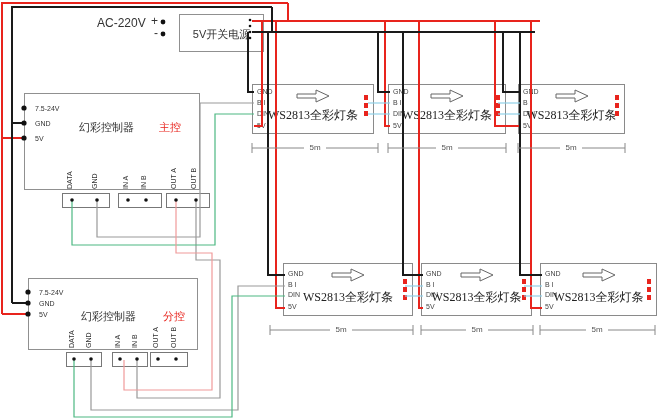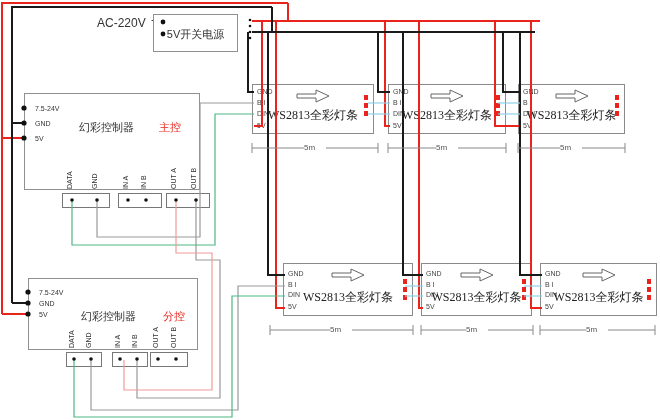--- a/index.html
+++ b/index.html
@@ -14,33 +14,33 @@
   .end-marks{position:absolute;right:5px;}
   .end-marks div{width:4px;height:5px;background:#e8241d;margin-bottom:3px;}
   .term-label{position:absolute;font-size:7px;line-height:8px;color:#333;white-space:nowrap;}
   .ctrl-title{position:absolute;font-size:11px;color:#333;white-space:nowrap;}
   .ctrl-tag{position:absolute;font-size:11px;color:#e8241d;white-space:nowrap;}
   .port-label{position:absolute;font-size:7px;line-height:8px;color:#333;white-space:nowrap;
               transform:rotate(-90deg);transform-origin:left bottom;}
   .conn{position:absolute;background:#fff;border:1px solid #777;box-sizing:border-box;}
   .psu-label{position:absolute;left:0;right:0;top:12px;text-align:center;font-size:11px;color:#333;}
   .ac-text{position:absolute;font-size:12px;color:#333;white-space:nowrap;}
-  .dim-label{position:absolute;width:22px;font-size:8px;color:#555;background:#fff;z-index:6;}
+  .dim-label{position:absolute;width:22px;text-align:center;font-size:8px;color:#555;background:#fff;z-index:6;}
   #wires{position:absolute;left:0;top:0;z-index:5;pointer-events:none;}
 </style>
 </head>
 <body>
 
 <div id="canvas">
 
   <span class="ac-text" style="left:97px;top:16px;">AC-220V</span>
   <span class="ac-text" style="left:151px;top:14px;">+</span>
   <span class="ac-text" style="left:154px;top:26px;">-</span>
 
-  <div class="box" style="left:153px;top:14px;width:85px;height:38px;">
+  <div class="box" style="left:179px;top:14px;width:85px;height:38px;">
     <div class="psu-label">5V开关电源</div>
   </div>
 
   <div class="box" style="left:24px;top:93px;width:176px;height:97px;">
     <span class="term-label" style="left:10px;top:11px;">7.5-24V</span>
     <span class="term-label" style="left:10px;top:26px;">GND</span>
     <span class="term-label" style="left:10px;top:41px;">5V</span>
     <span class="ctrl-title" style="left:54px;top:26px;">幻彩控制器</span>
     <span class="ctrl-tag" style="left:134px;top:26px;">主控</span>
   </div>

